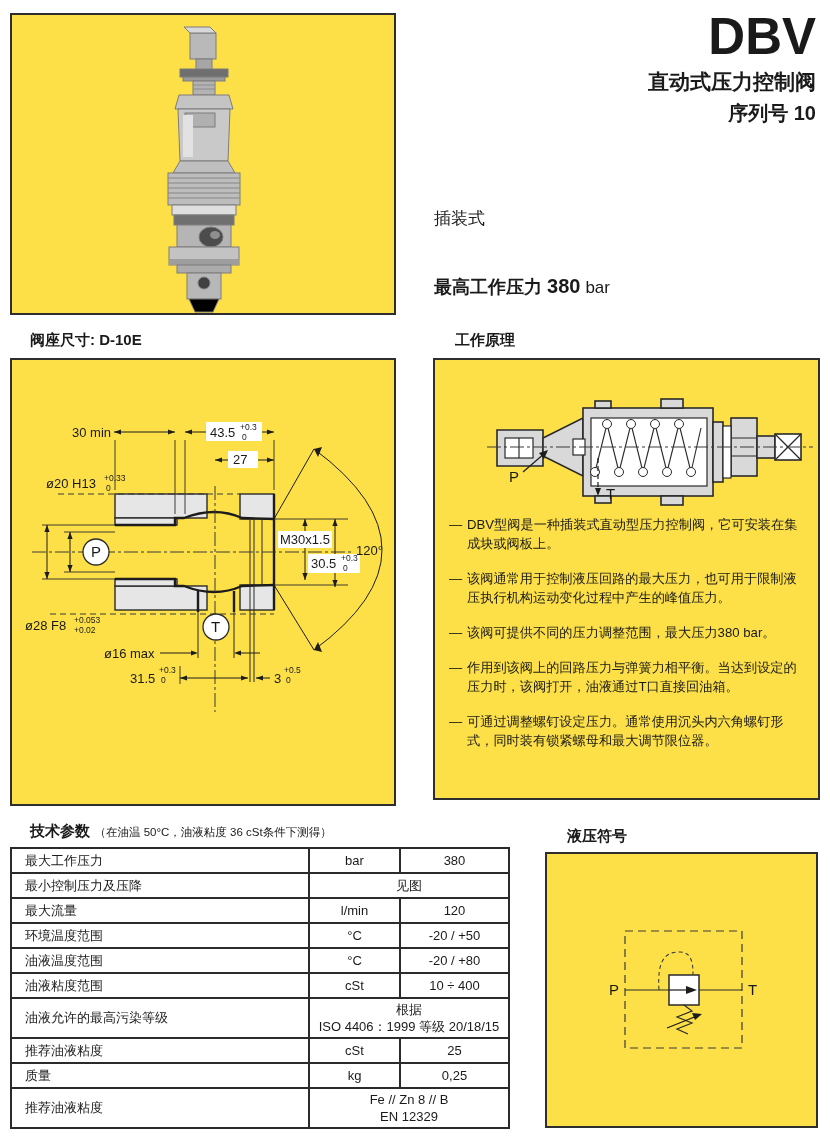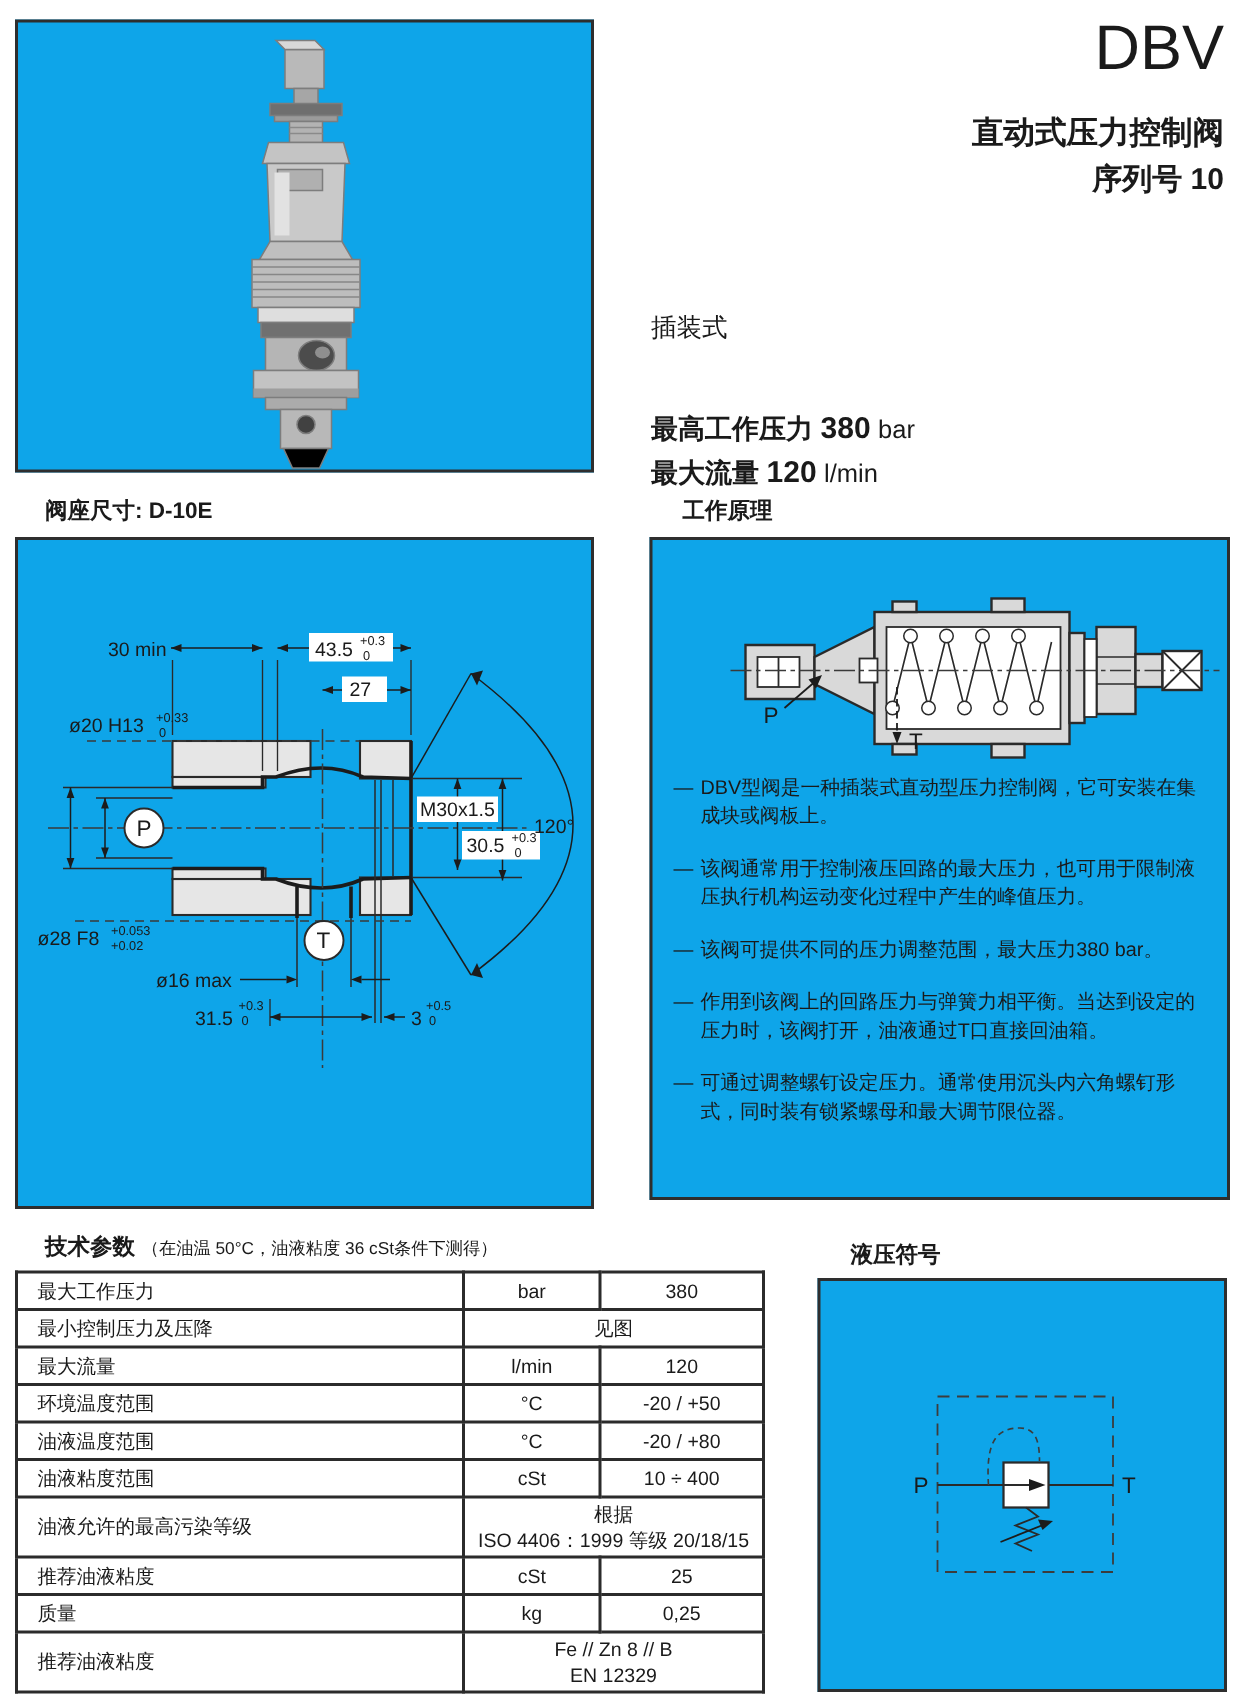--- a/index.html
+++ b/index.html
@@ -1,24 +1,24 @@
 <!DOCTYPE html>
 <html><head>
 <meta charset="utf-8">
 <style>
   html,body{margin:0;padding:0;background:#fff;}
   #page{position:relative;width:830px;height:1136px;background:#fff;overflow:hidden;
         font-family:"Liberation Sans","DejaVu Sans",sans-serif;color:#1a1a1a;}
   .abs{position:absolute;}
   
-  .frame{border:2px solid #2e2e2e;background:#0ea5e9;box-sizing:border-box;}
+  .frame{border:2px solid #2e2e2e;background:#fde047;box-sizing:border-box;}
   
   .brand{right:14px;top:10px;text-align:right;}
-  .brand .code{font-size:42px;font-weight:normal;line-height:1.05;letter-spacing:0px;}
-  .brand .sub{font-size:21px;font-weight:bold;margin-top:20px;}
+  .brand .code{font-size:51px;font-weight:bold;line-height:1.05;letter-spacing:0px;}
+  .brand .sub{font-size:21px;font-weight:bold;margin-top:4px;}
   .brand .ser{font-size:20px;font-weight:bold;margin-top:4px;}
   .typelbl{left:434px;top:207px;font-size:17px;font-weight:normal;}
   .specs{left:434px;top:272px;font-size:18px;line-height:28px;font-weight:bold;}
   .specs .unit{font-weight:normal;font-size:17px;}
   .specs .num{font-size:20px;}
   
   .h{font-size:15px;font-weight:bold;padding-left:20px;}
   .note{font-size:11.5px;font-weight:normal;}
   
   .bullets{left:447px;top:513px;width:366px;font-size:13.2px;line-height:19px;}
@@ -90,25 +90,20 @@
   </div>
 
   <div class="abs typelbl">插装式</div>
 
   <div class="abs specs">
     <div>
       <span>最高工作压力</span>
       <span class="num">380</span>
       <span class="unit">bar</span>
     </div>
-    <div>
-      <span>最大流量</span>
-      <span class="num">120</span>
-      <span class="unit">l/min</span>
-    </div>
   </div>
 
   <div class="abs h" style="left:10px;top:331px;">阀座尺寸: D-10E</div>
 
   <div class="abs frame" style="left:10px;top:358px;width:386px;height:448px;">
     <svg width="382" height="444" viewBox="0 0 382 444">
       <g fill="#e6e6e6" stroke="#2a2a2a" stroke-width="1.4">
         <rect x="103" y="134" width="92" height="24"></rect>
         <rect x="103" y="158" width="62" height="7"></rect>
         <rect x="228" y="134" width="34" height="25"></rect>

